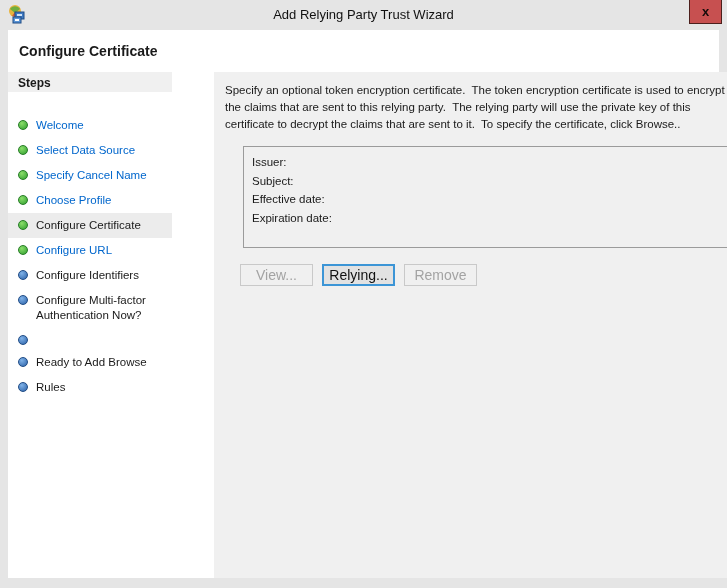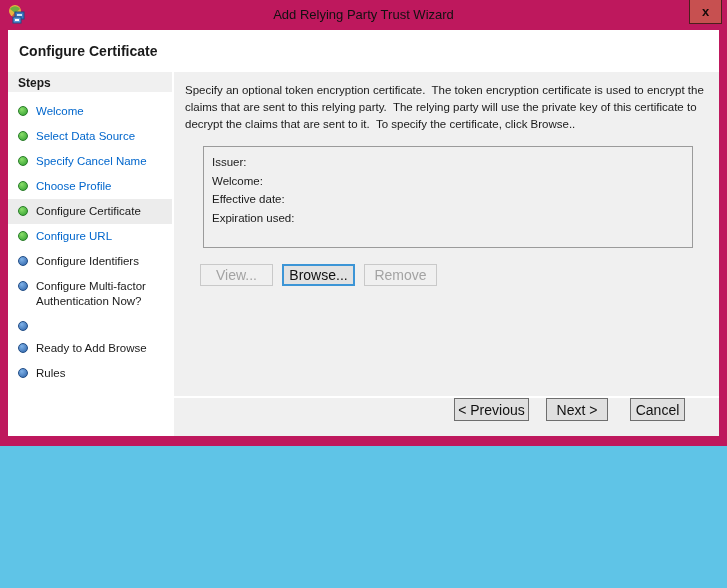--- a/index.html
+++ b/index.html
@@ -2,21 +2,21 @@
 <html><head>
 <meta charset="utf-8">
 <style>
   * { box-sizing: border-box; }
   html,body { margin:0; padding:0; }
   body {
     font-family: "Liberation Sans", sans-serif;
     width: 727px; height: 588px;
     background: #5fc4e7;
   }
-  .window { position: relative; width: 727px; height: 446px; background:#be185d; overflow:hidden; }
+  .window { position: relative; width: 727px; height: 588px; background:#e5e5e5; overflow:hidden; }
 
   
   .titlebar { position: relative; height: 30px; }
   .app-icon { position:absolute; left:7px; top:4px; width:20px; height:20px; }
   .win-title {
     position:absolute; left:40px; right:40px; top:7px;
     text-align:center; font-size:13px; color:#111;
     white-space:nowrap; overflow:hidden;
   }
   .close-btn {
@@ -35,33 +35,33 @@
   .header h1 { margin:0; font-size:14px; font-weight:bold; color:#1a1a1a; letter-spacing:0; }
 
   .body-row { flex:1; display:flex; min-height:0; }
 
   
   .sidebar { width:164px; flex:none; background:#fff; margin-right:2px; }
   .steps-title {
     background:#f0f0f0; font-weight:bold; font-size:12px; color:#1a1a1a;
     padding:4px 10px 11px; height:20px;
   }
-  .steps-list { padding-top:7px; }
+  .steps-list { padding-top:21px; }
   .step { display:flex; align-items:flex-start; padding:5px 4px 5px 10px; }
   .step .dot {
     width:10px; height:10px; border-radius:50%; flex:none; margin:2px 8px 0 0;
   }
   .dot.green { background: radial-gradient(circle at 35% 30%, #8ade6a, #2f9e2f); border:1px solid #267c26; }
   .dot.blue  { background: radial-gradient(circle at 35% 30%, #7fb2e8, #2d62a8); border:1px solid #1f4c86; }
   .step-label { font-size:11.5px; line-height:15px; color:#1a1a1a; max-width:122px; }
   .step.link .step-label { color:#0066cc; }
   .step.current { background:#ececec; }
 
   
-  .main-col { flex:1; display:flex; flex-direction:column; min-width:0; }
+  .main-col { flex:1; display:flex; flex-direction:row; min-width:0;margin-left:40px; }
   .main-content { flex:1; background:#f0f0f0; padding:10px 14px 0 11px; }
   .description {
     margin:0 0 13px 0; font-size:11.5px; line-height:17px; color:#1a1a1a;
     white-space:pre-wrap; max-width:528px;
   }
   .cert-box {
     margin-left:18px; width:490px; max-width:96%;
     border:1px solid #9b9b9b; background:#f0f0f0;
     padding:6px 8px 20px;
   }
@@ -164,28 +164,28 @@
           </div>
         </div>
       </div>
 
       <div class="main-col">
         <div class="main-content">
           <p class="description">Specify an optional token encryption certificate.  The token encryption certificate is used to encrypt the claims that are sent to this relying party.  The relying party will use the private key of this certificate to decrypt the claims that are sent to it.  To specify the certificate, click Browse..</p>
 
           <div class="cert-box">
             <div class="cert-row">Issuer:</div>
-            <div class="cert-row">Welcome:</div>
+            <div class="cert-row">Subject:</div>
             <div class="cert-row">Effective date:</div>
-            <div class="cert-row">Expiration used:</div>
+            <div class="cert-row">Expiration date:</div>
           </div>
 
           <div class="action-row">
             <button class="btn" disabled="">View...</button>
-            <button class="btn default">Browse...</button>
+            <button class="btn default">Relying...</button>
             <button class="btn" disabled="">Remove</button>
           </div>
         </div>
 
         <div class="footer-divider"></div>
 
         <div class="footer">
           <button class="btn btn-previous">&lt; Previous</button>
           <button class="btn btn-next">Next &gt;</button>
           <button class="btn btn-cancel">Cancel</button>

